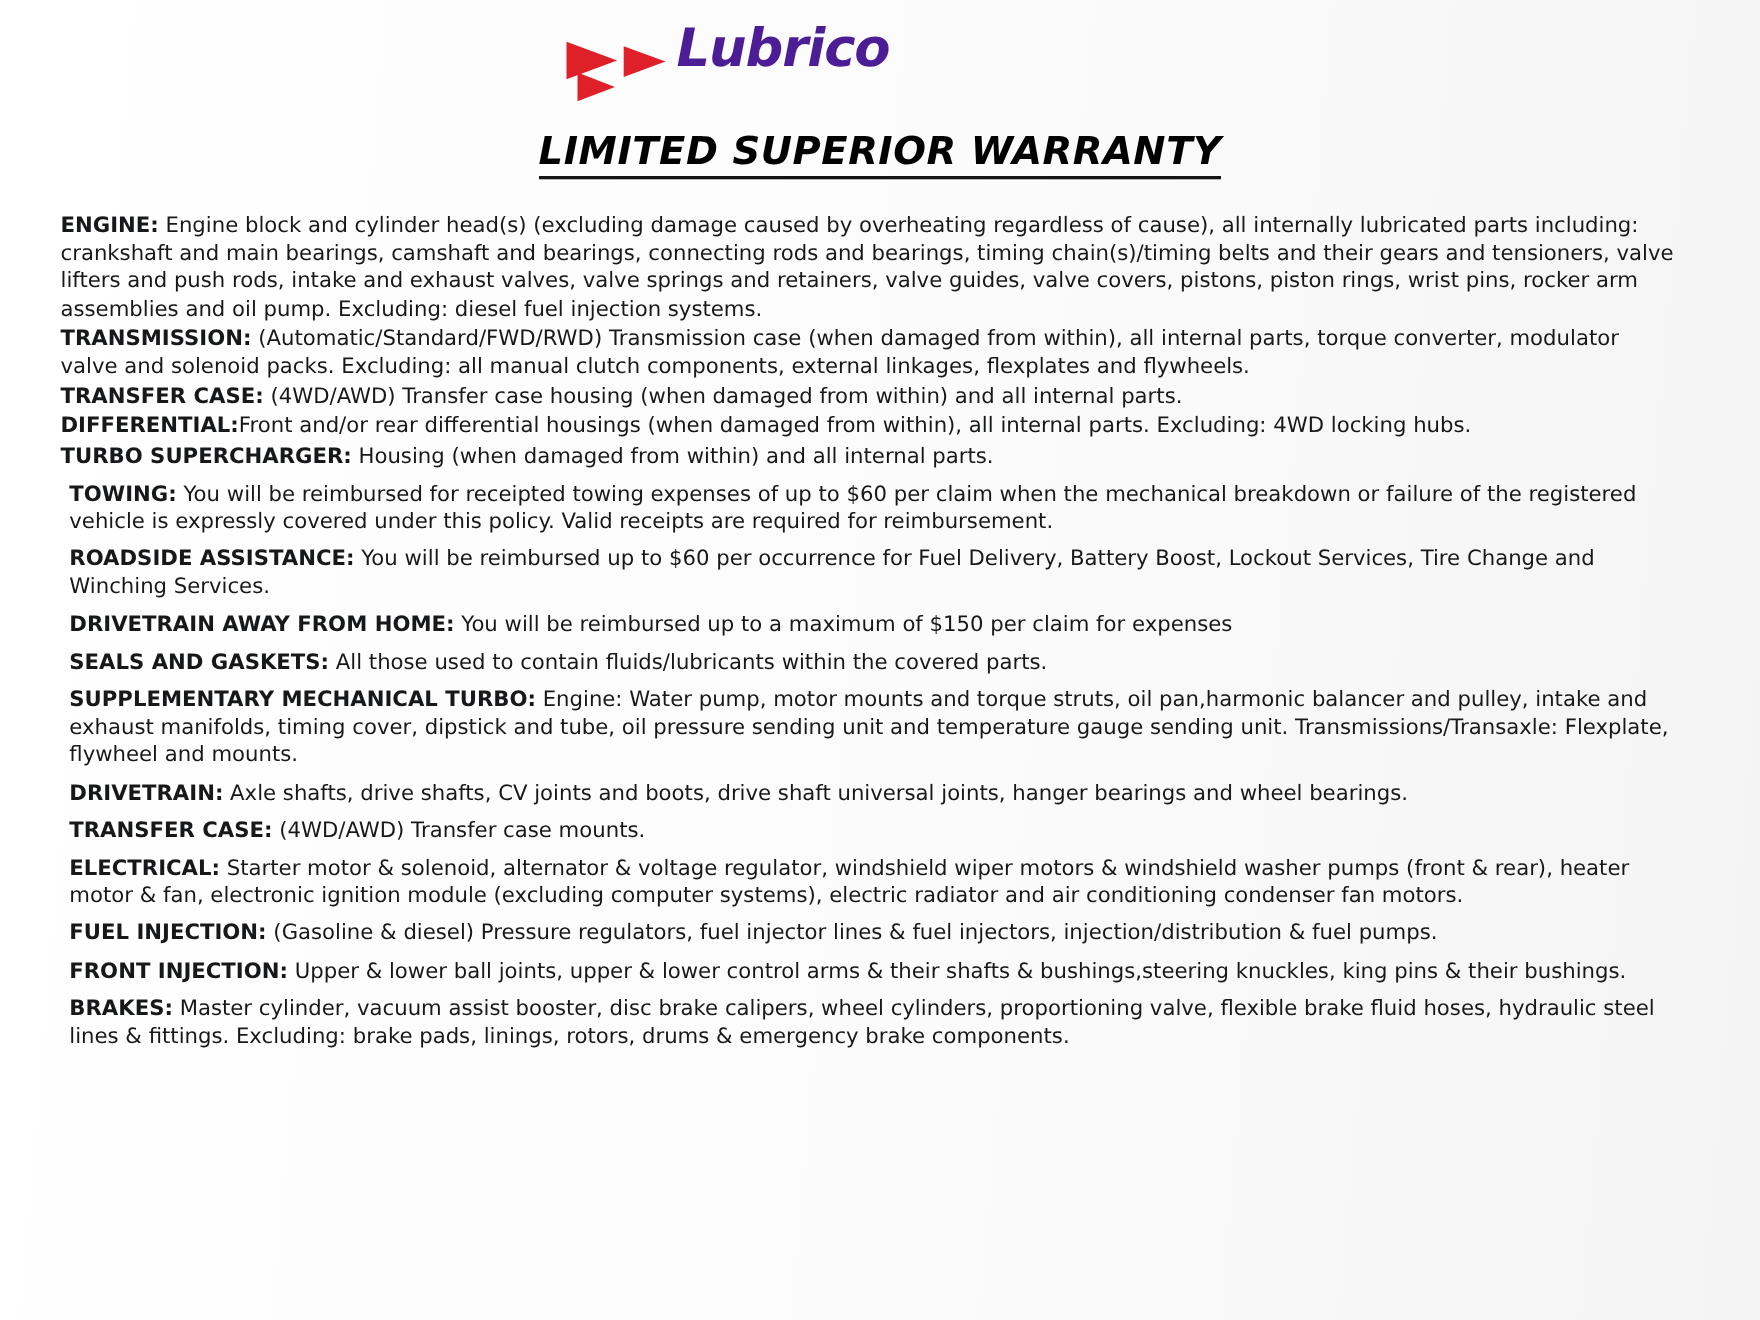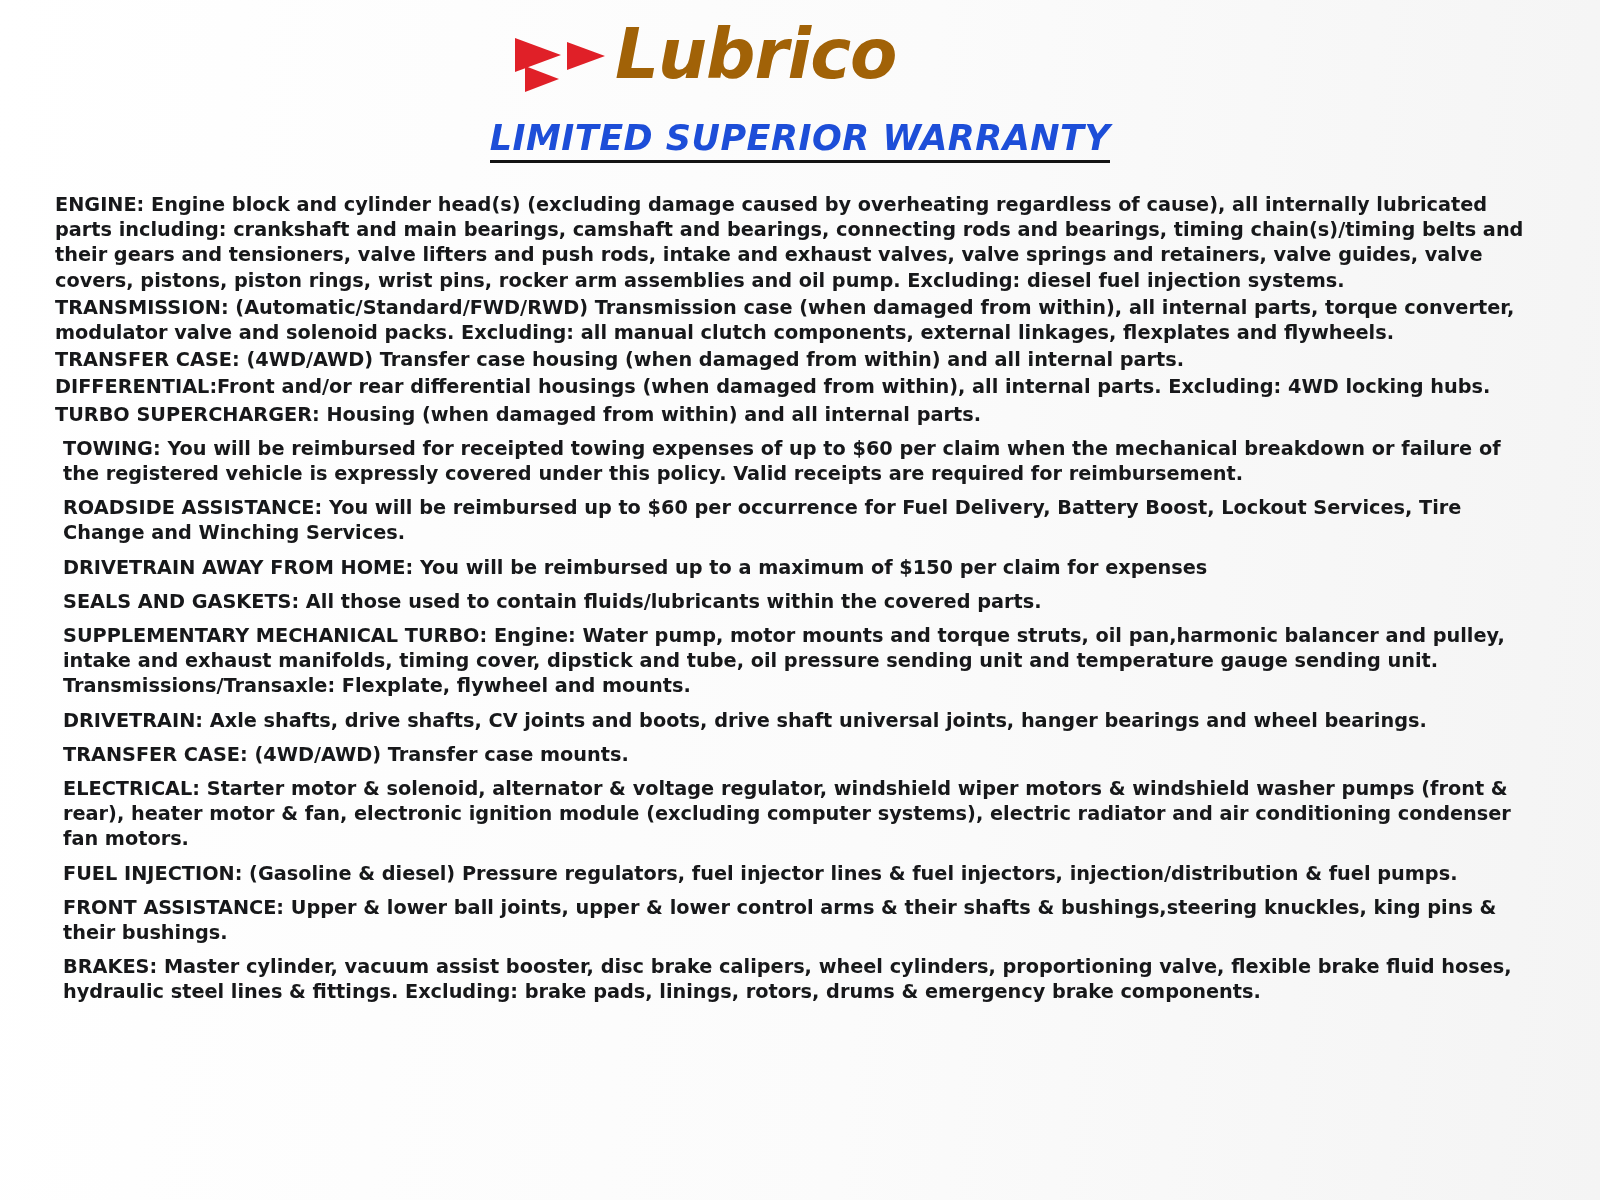--- a/index.html
+++ b/index.html
@@ -67,23 +67,23 @@
     border-bottom: 14px solid transparent;
     border-left: 38px solid #e02028;
   }
   .logo-name {
     position: absolute;
     left: 100px;
     top: 2px;
     font-family: "DejaVu Sans", sans-serif;
     font-weight: bold;
     font-style: italic;
-    font-size: 69px;
+    font-size: 48px;
     letter-spacing: -1px;
-    color: #a16207;
+    color: #4c1d95;
     line-height: 1;
     white-space: nowrap;
   }
   .logo-sub {
     position: absolute;
     left: 130px;
     top: 70px;
     font-family: "DejaVu Sans", sans-serif;
     font-weight: bold;
     font-style: italic;
@@ -99,21 +99,21 @@
     position: absolute;
     left: 0;
     top: 118px;
     width: 1600px;
     text-align: center;
     font-family: "DejaVu Sans", sans-serif;
     font-weight: bold;
     font-style: italic;
     font-size: 35px;
     letter-spacing: 0.5px;
-    color: #1d4ed8;
+    color: #000000;
   }
   .doc-title span {
     border-bottom: 3px solid #141414;
     padding-bottom: 2px;
   }
 
   
   .body-text {
     position: absolute;
     left: 55px;
@@ -130,21 +130,21 @@
     text-indent: 0;
   }
   .clause.gap {
     margin-top: 9px;
   }
   .clause .head {
     font-weight: bold;
     white-space: pre;
   }
   .clause .txt {
-    font-weight: bold;
+    font-weight: normal;
   }
   .indent {
     padding-left: 8px;
   }
 </style>
 </head>
 <body>
 
 <div class="page"></div>
 
@@ -216,21 +216,21 @@
     <p class="clause gap indent">
       <span class="head">ELECTRICAL:</span><span class="txt"> Starter motor &amp; solenoid, alternator &amp; voltage regulator, windshield wiper motors &amp; windshield washer pumps (front &amp; rear), heater motor &amp; fan, electronic ignition module (excluding computer systems), electric radiator and air conditioning condenser fan motors.</span>
     </p>
 
     <p class="clause gap indent">
       <span class="head">FUEL INJECTION:</span><span class="txt"> (Gasoline &amp; diesel) Pressure regulators, fuel injector lines &amp; fuel injectors, injection/distribution &amp; fuel pumps.</span>
     </p>
 
 
     <p class="clause gap indent">
-      <span class="head">FRONT ASSISTANCE:</span><span class="txt"> Upper &amp; lower ball joints, upper &amp; lower control arms &amp; their shafts &amp; bushings,steering knuckles, king pins &amp; their bushings.</span>
+      <span class="head">FRONT INJECTION:</span><span class="txt"> Upper &amp; lower ball joints, upper &amp; lower control arms &amp; their shafts &amp; bushings,steering knuckles, king pins &amp; their bushings.</span>
     </p>
 
     <p class="clause gap indent">
       <span class="head">BRAKES:</span><span class="txt"> Master cylinder, vacuum assist booster, disc brake calipers, wheel cylinders, proportioning valve, flexible brake fluid hoses, hydraulic steel lines &amp; fittings. Excluding: brake pads, linings, rotors, drums &amp; emergency brake components.</span>
     </p>
 
 
   </div>
 </div>
 

